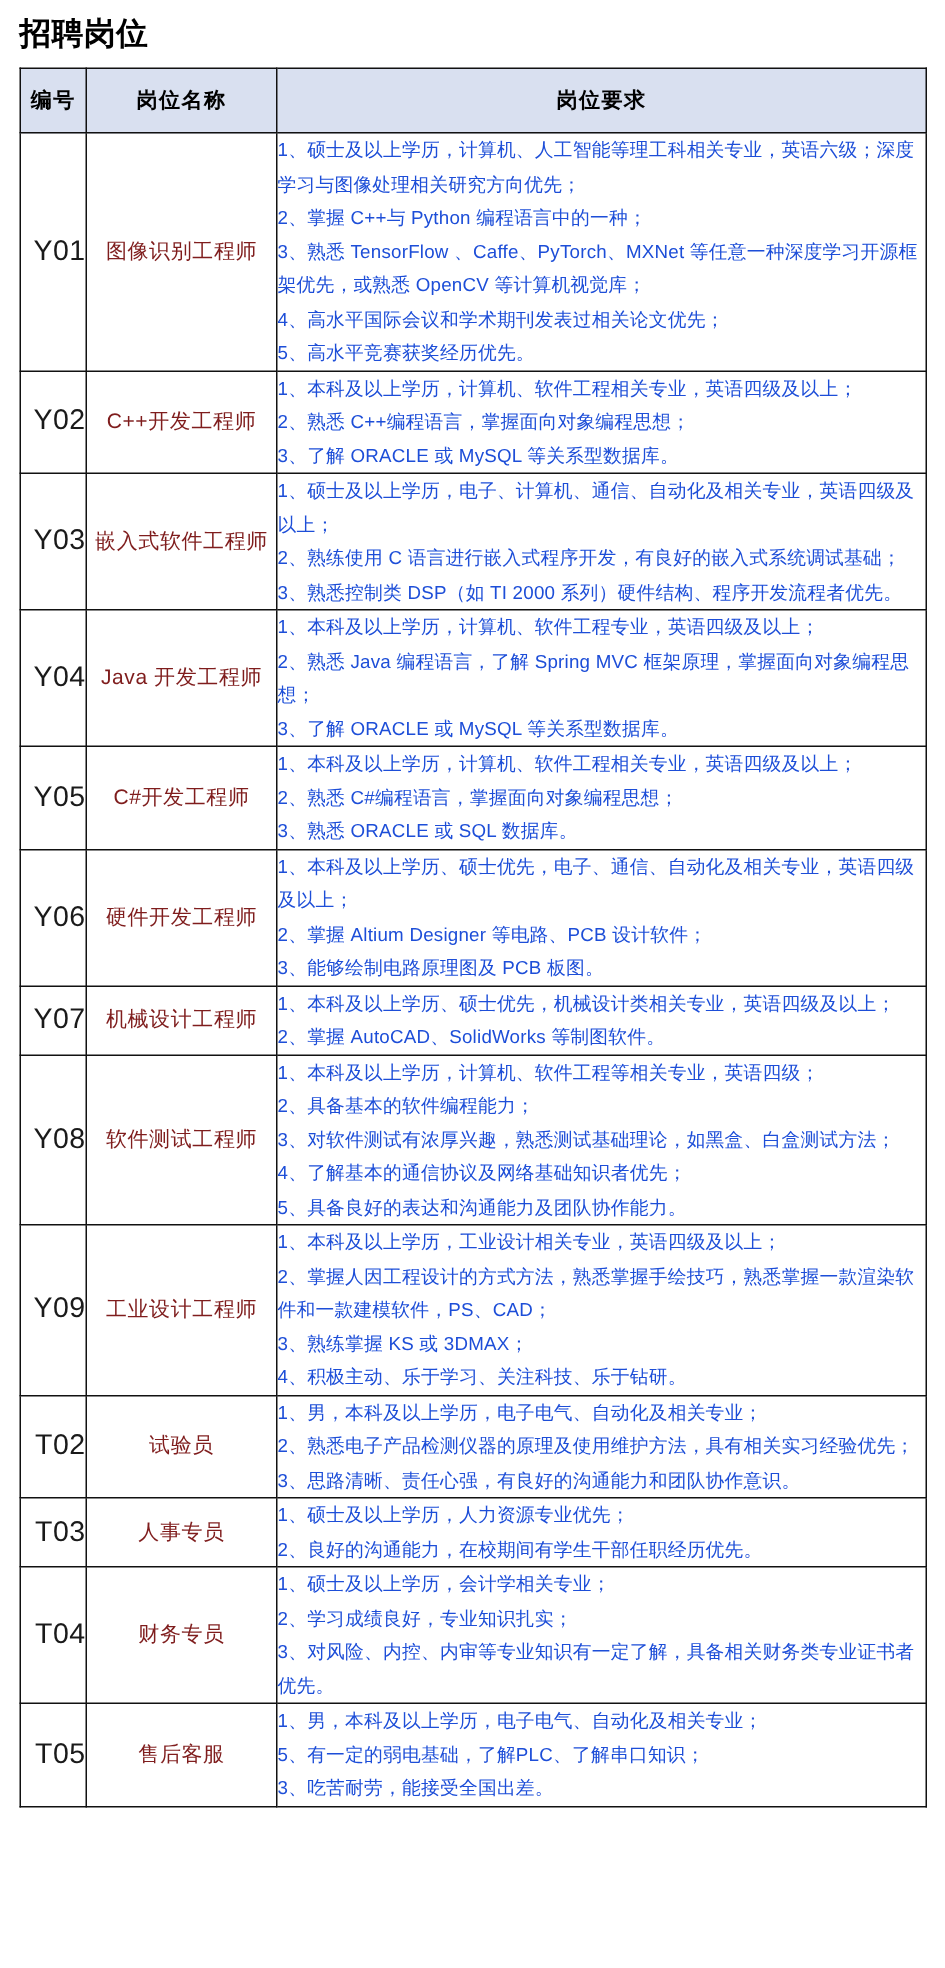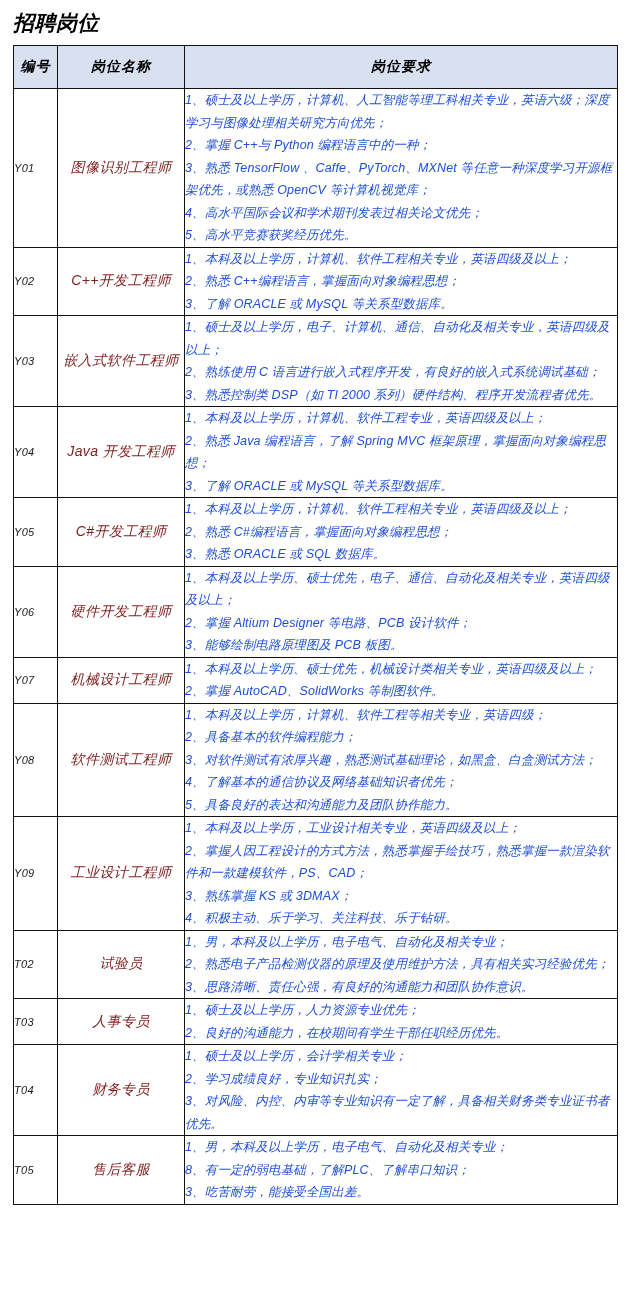--- a/index.html
+++ b/index.html
@@ -12,21 +12,20 @@
     height: 1312px;
     font-family: "Liberation Sans", "DejaVu Sans", sans-serif;
     color: #0a0a0a;
     overflow: hidden;
   }
   .page {
     position: relative;
     width: 630px;
     height: 1312px;
     box-sizing: border-box;
-    font-style: italic;
   }
   .doc-title {
     margin: 0;
     padding: 8px 0 0 13px;
     font-size: 21px;
     font-weight: bold;
     line-height: 30px;
     letter-spacing: 0.5px;
     color: #000000;
   }
@@ -49,22 +48,22 @@
   table.jobs thead th {
     background: #d9e0f0;
     height: 42px;
     font-size: 14px;
     font-weight: bold;
     text-align: center;
     letter-spacing: 1px;
     color: #000000;
   }
   td.code {
-    text-align: left;
-    font-size: 11px;
+    text-align: right;
+    font-size: 19px;
     letter-spacing: 0.3px;
     color: #1a1a1a;
   }
   td.name {
     text-align: center;
     font-size: 14px;
     letter-spacing: 0.4px;
     color: #7f1d1d;
     padding: 0 4px;
   }
@@ -211,20 +210,20 @@
             <span class="line">1、硕士及以上学历，会计学相关专业；</span>
             <span class="line">2、学习成绩良好，专业知识扎实；</span>
             <span class="line">3、对风险、内控、内审等专业知识有一定了解，具备相关财务类专业证书者优先。</span>
           </td>
         </tr>
         <tr>
           <td class="code">T05</td>
           <td class="name">售后客服</td>
           <td class="req">
             <span class="line">1、男，本科及以上学历，电子电气、自动化及相关专业；</span>
-            <span class="line">8、有一定的弱电基础，了解PLC、了解串口知识；</span>
+            <span class="line">5、有一定的弱电基础，了解PLC、了解串口知识；</span>
             <span class="line">3、吃苦耐劳，能接受全国出差。</span>
           </td>
         </tr>
       </tbody>
   </table>
 
 </div>
 
 </body></html>

